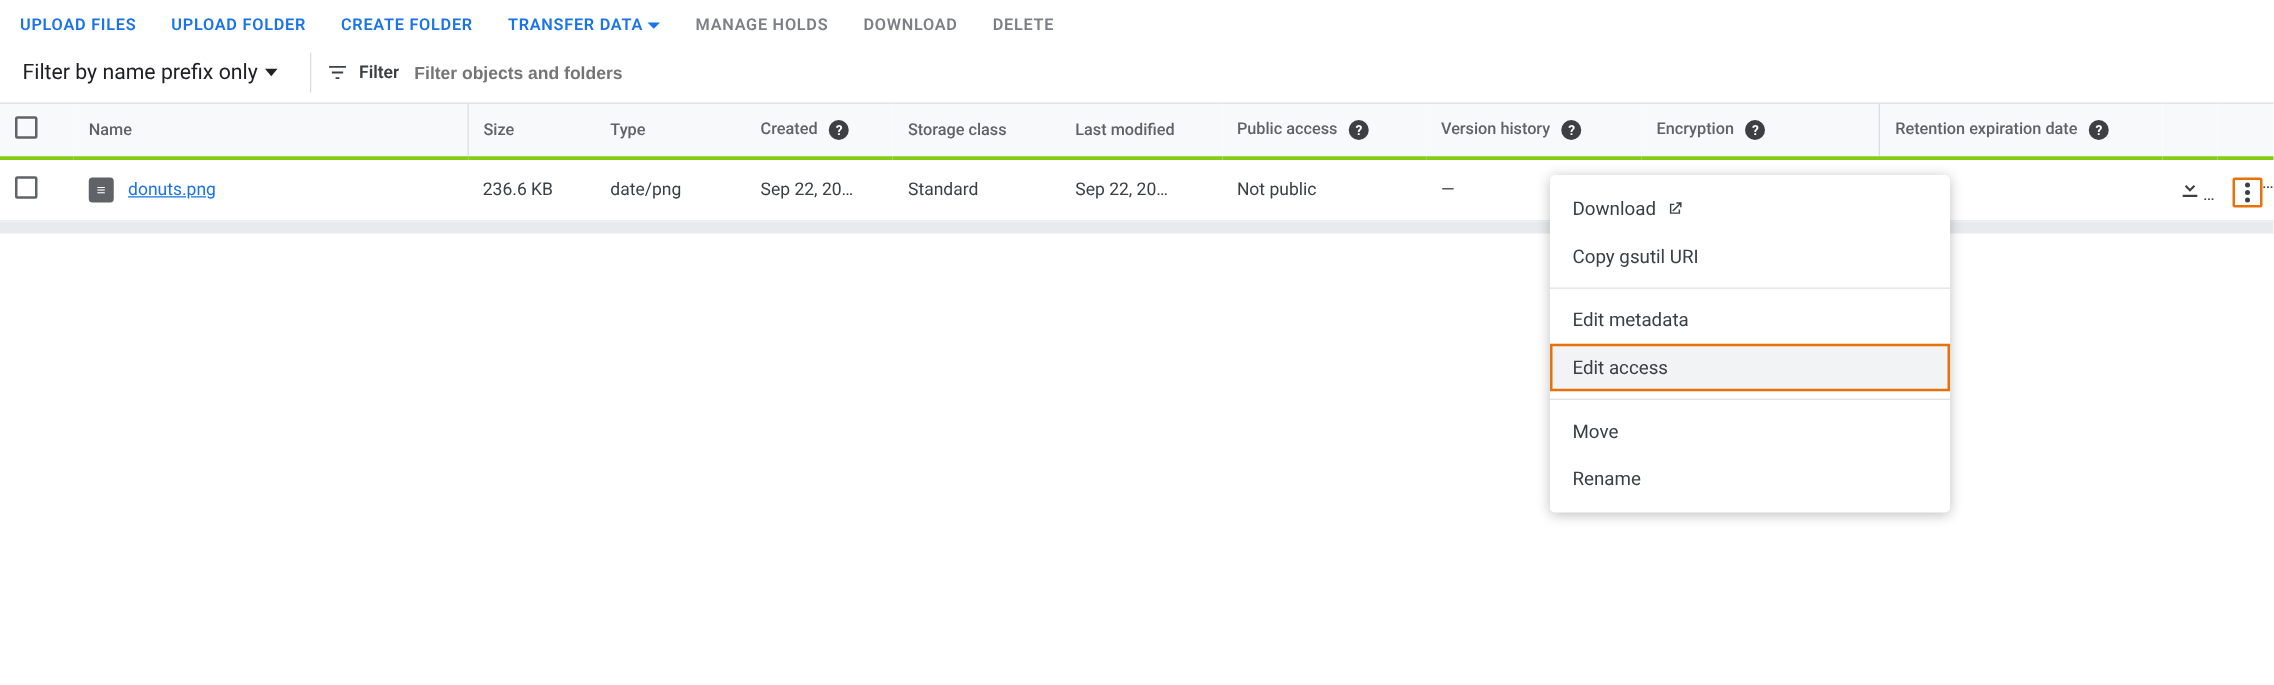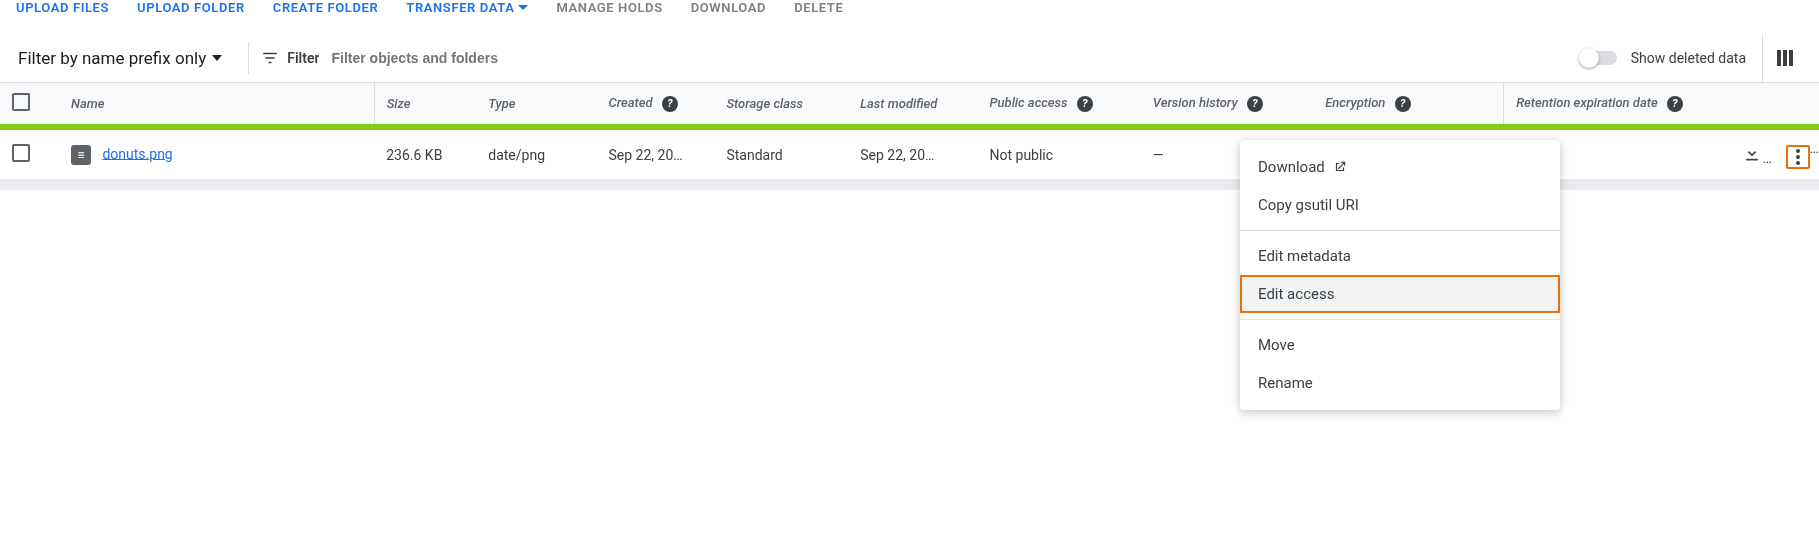--- a/index.html
+++ b/index.html
@@ -8,21 +8,21 @@
     font-size: 13px;
     color: #3c4043;
     background: #fff;
     width: 1819px;
     overflow: hidden;
   }
 
   
   .action-bar {
     display: flex;
-    align-items: flex-start;
+    align-items: flex-end;
     padding: 0 16px;
     height: 28px;
     gap: 28px;
   }
   .action-link {
     font-size: 13px;
     font-weight: 600;
     letter-spacing: .6px;
     color: #1a73e8;
     display: inline-flex;
@@ -76,22 +76,22 @@
   }
   .toggle-label{font-size:14px;color:#3c4043;margin-left:10px;margin-right:12px;}
   .col-icon-box{border-left:1px solid #dadce0;padding:0 14px;display:flex;align-items:center;height:48px;}
   .col-icon{display:flex;gap:2px;}
   .col-icon span{width:4px;height:16px;background:#3c4043;}
 
   
   table { width:100%; border-collapse:collapse; table-layout:fixed; }
   thead th {
     text-align:left;font-weight:500;font-size:13px;color:#5f6368;background:#f8f9fa;
-    padding:10px 12px;border-top:1px solid #dadce0;border-bottom:6px solid #84cc16;
-    white-space:nowrap;overflow:hidden;text-overflow:ellipsis;font-style:italic;
+    padding:10px 12px;border-top:1px solid #dadce0;border-bottom:3px solid #84cc16;
+    white-space:nowrap;overflow:hidden;text-overflow:ellipsis;
   }
   thead th.sep{border-left:1px solid #dadce0;}
   tbody td{
     padding:10px 12px;font-size:14px;color:#3c4043;border-bottom:1px solid #e8eaed;
     white-space:nowrap;overflow:hidden;text-overflow:ellipsis;
   }
   .checkbox{
     width:18px;height:18px;border:2px solid #5f6368;border-radius:2px;display:inline-block;cursor:pointer;
   }
   .file-icon{
@@ -155,31 +155,20 @@
     <span class="tri"></span>
   </div>
   <div class="divider-v"></div>
   <div class="filter-chip">
     <svg class="filter-icon" viewBox="0 0 24 24">
         <path fill="#3c4043" d="M3 5h18v2H3zm3 6h12v2H6zm4 6h4v2h-4z"></path>
       </svg>
     <span>Filter</span>
   </div>
   <input class="filter-input" placeholder="Filter objects and folders" style="">
-  <div class="right-controls">
-    <div class="toggle"></div>
-    <span class="toggle-label">Show deleted data</span>
-    <div class="col-icon-box">
-      <div class="col-icon">
-          <span></span>
-          <span></span>
-          <span></span>
-        </div>
-    </div>
-  </div>
 </div>
 
 <table>
   <colgroup>
     <col class="c-chk">
       <col class="c-name">
       <col class="c-size">
       <col class="c-type">
       <col class="c-created">
     <col class="c-sc">

